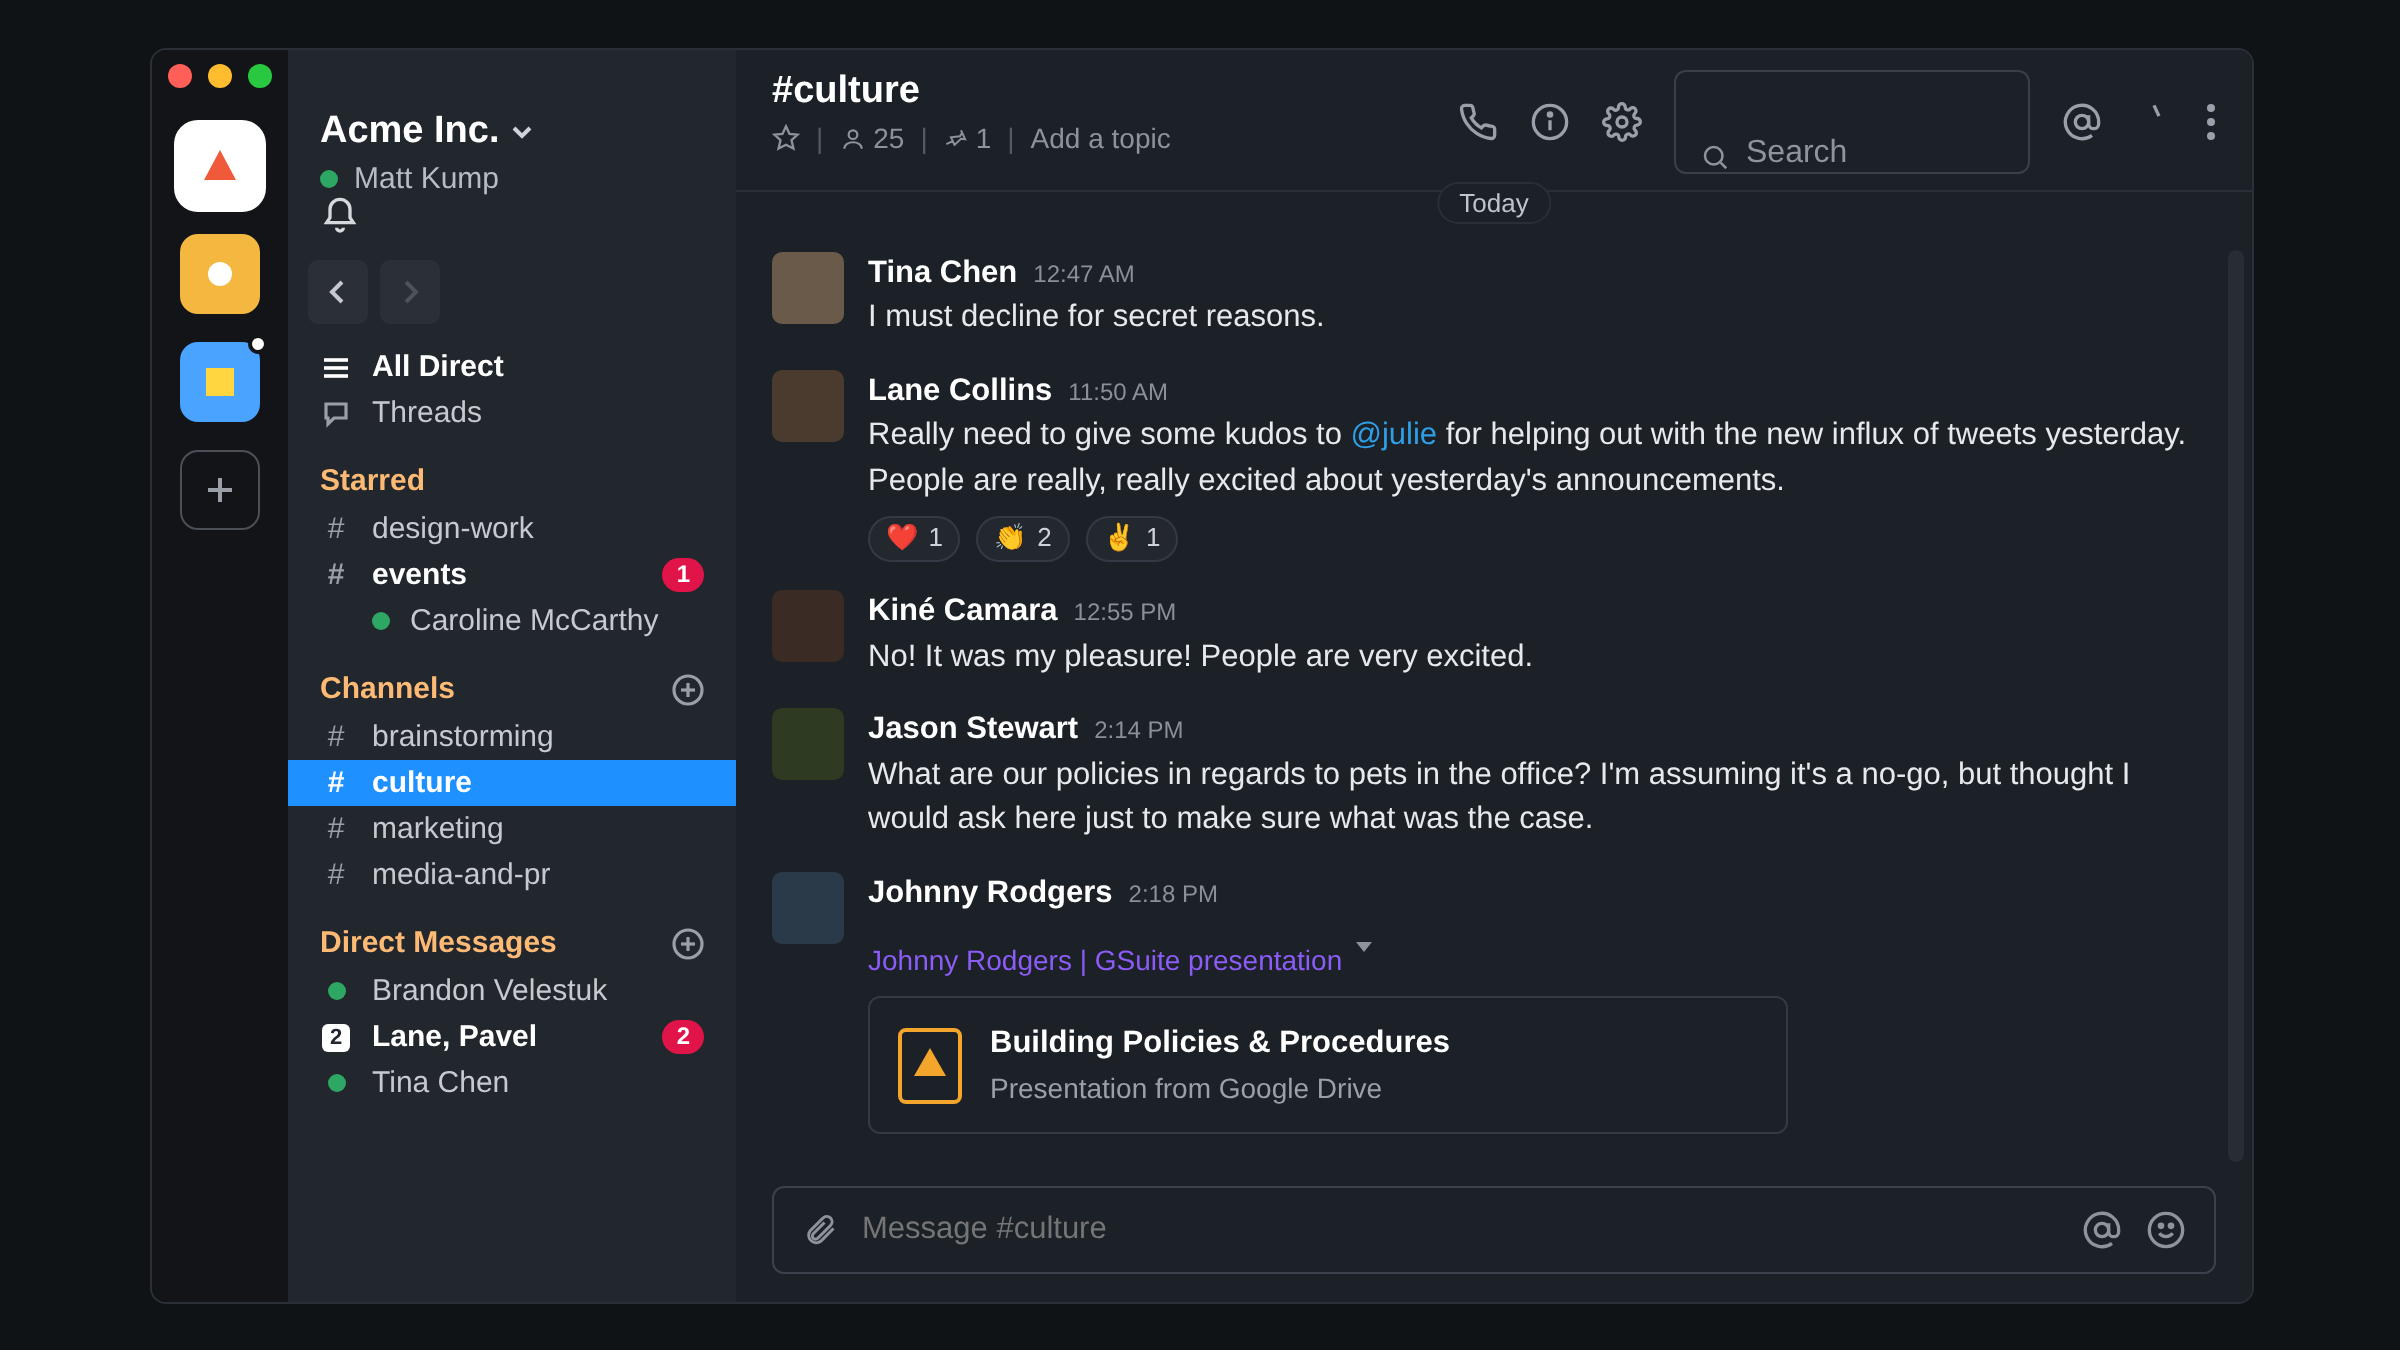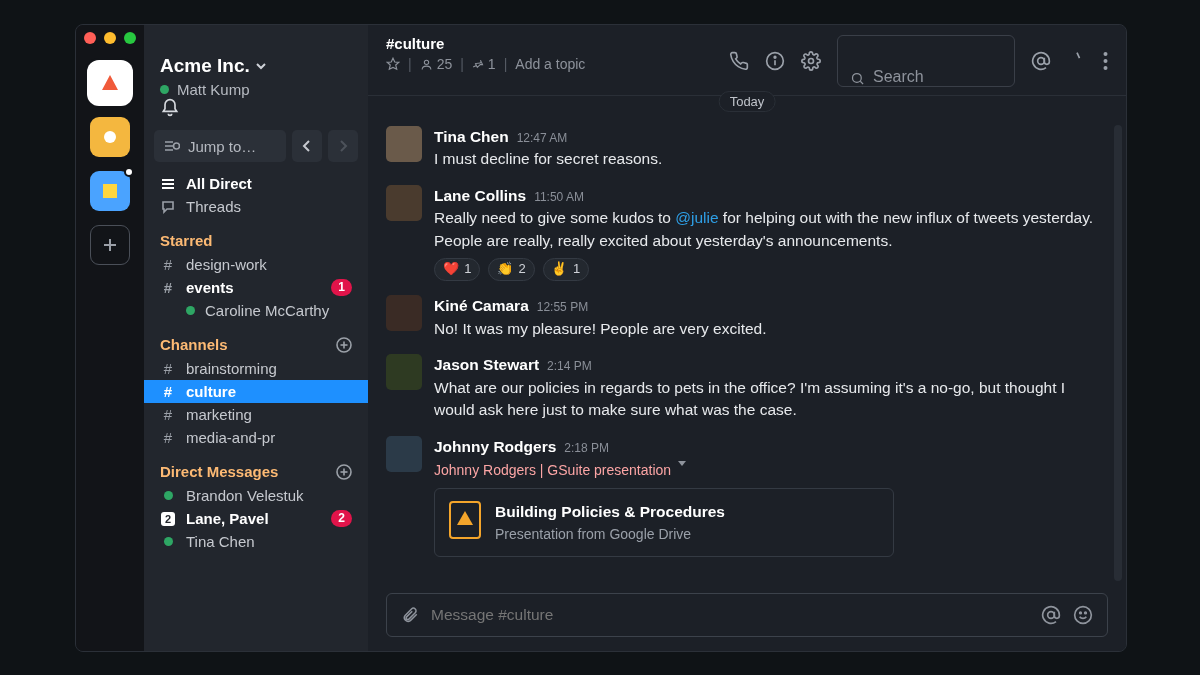--- a/index.html
+++ b/index.html
@@ -33,38 +33,38 @@
 .sb-item.bold{font-weight:800;color:#fff;}
 .sb-item.selected{background:#1e90ff;color:#fff;}
 .sb-item.selected .pre{color:#fff;}
 .badge{margin-left:auto;background:#e1144a;color:#fff;font-size:12px;font-weight:700;border-radius:10px;padding:0 7px;line-height:17px;}
 .section-h{display:flex;align-items:center;justify-content:space-between;padding:14px 16px 4px 16px;color:#fdba74;font-weight:700;font-size:15px;}
 .plus-circ{color:#9ba0a8;}
 .sq{width:14px;height:14px;background:#fff;display:inline-flex;align-items:center;justify-content:center;font-size:11px;font-weight:900;color:#22262d;border-radius:3px;}
 
 .main{flex:1;background:#1c2027;display:flex;flex-direction:column;position:relative;min-width:0;}
 .ch-head{border-bottom:1px solid #2a2f37;padding:10px 18px 8px 18px; display:flex; align-items:flex-start;}
-.ch-title{font-size:15px;font-weight:900;color:#fff;}
+.ch-title{font-size:19px;font-weight:900;color:#fff;}
 .ch-meta{display:flex;gap:8px;color:#8d929b;font-size:14px;align-items:center;margin-top:4px;}
 .ch-meta .sep{color:#555a63;}
 .ch-actions{margin-left:auto;display:flex;align-items:center;gap:16px;color:#9aa0a9;}
 .search{display:flex;align-items:flex-end;gap:8px;border:1px solid #3a3f48;border-radius:6px;height:52px;padding:0 12px;width:178px;color:#8e939c;}
 .today-pill{position:absolute;top:66px;left:50%;transform:translateX(-50%);background:#1c2027;color:#bfc3ca;font-size:13px;padding:2px 10px;border:1px solid #2a2f37;border-radius:12px;}
 .msgs{flex:1;overflow:hidden;padding:30px 24px 0 18px;}
 .msg{display:flex;gap:12px;margin-bottom:14px;}
 .av{width:36px;height:36px;border-radius:5px;background:#555;flex-shrink:0;}
 .m-body{color:#e7e9ec;font-size:15.5px;line-height:1.45;min-width:0;}
 .m-head{display:flex;align-items:baseline;gap:8px;}
 .m-name{font-weight:800;color:#fff;}
 .m-time{font-size:12px;color:#8a8f98;}
 .mention{color:#2e9fe6;}
 .reacts{display:flex;gap:8px;margin-top:6px;}
 .react{background:#23282f;border:1px solid #343a43;border-radius:12px;padding:1px 8px;font-size:13px;color:#cfd2d8;display:flex;gap:5px;align-items:center;}
-.attach-label{color:#fca5a5;font-size:14px;display:flex;align-items:flex-start;gap:6px;margin-top:2px;}
-.attach-card{border:1px solid #343a43;border-radius:6px;margin-top:8px;display:flex;gap:14px;padding:12px 14px;align-items:flex-start;width:460px;}
+.attach-label{color:#8b5cf6;font-size:14px;display:flex;align-items:flex-start;gap:6px;margin-top:12px;}
+.attach-card{border:1px solid #343a43;border-radius:6px;margin-top:8px;display:flex;gap:14px;padding:12px 14px;align-items:center;width:460px;}
 .gdrive{width:32px;height:38px;border:2px solid #f4a52b;border-radius:4px;position:relative;}
 .gdrive::before{content:"";position:absolute;left:6px;top:8px;width:0;height:0;border-left:8px solid transparent;border-right:8px solid transparent;border-bottom:14px solid #f4a52b;}
 .attach-title{font-weight:800;color:#fff;}
 .attach-sub{color:#9aa0a9;font-size:14px;}
 .composer{margin:4px 18px 14px 18px;border:1px solid #3c424b;border-radius:6px;height:44px;display:flex;align-items:center;padding:0 14px;gap:12px;color:#8e939c;}
 .composer input{flex:1;background:transparent;border:none;outline:none;color:#cfd2d8;font-size:15.5px;}
 .scrollbar{position:absolute;right:4px;top:100px;bottom:70px;width:8px;background:#343a43;border-radius:4px;opacity:.5;}
 svg{display:block;}
 </style>
 </head>
@@ -119,29 +119,20 @@
       </div>
       <div class="bell">
         <svg width="20" height="20" viewBox="0 0 24 24" fill="none" stroke="#d5d8dd" stroke-width="2">
             <path d="M6 8a6 6 0 0112 0v5l2 3H4l2-3V8z"></path>
             <path d="M10 19a2 2 0 004 0"></path>
           </svg>
       </div>
     </div>
 
     <div class="jump-row">
-      <div class="jump">
-        <svg width="16" height="14" viewBox="0 0 16 14" stroke="#9ba0a8" stroke-width="1.6" fill="none">
-            <line x1="1" y1="3" x2="9" y2="3"></line>
-            <line x1="1" y1="7" x2="9" y2="7"></line>
-            <line x1="1" y1="11" x2="9" y2="11"></line>
-            <circle cx="12.5" cy="7" r="3"></circle>
-          </svg>
-        <span>Jump to…</span>
-      </div>
       <div class="nav-btn">
         <svg width="10" height="12" viewBox="0 0 10 12">
             <path d="M7 1L2 6l5 5" stroke="#c6c9cf" stroke-width="2" fill="none"></path>
           </svg>
       </div>
       <div class="nav-btn disabled">
         <svg width="10" height="12" viewBox="0 0 10 12">
             <path d="M3 1l5 5-5 5" stroke="#4d525b" stroke-width="2" fill="none"></path>
           </svg>
       </div>

